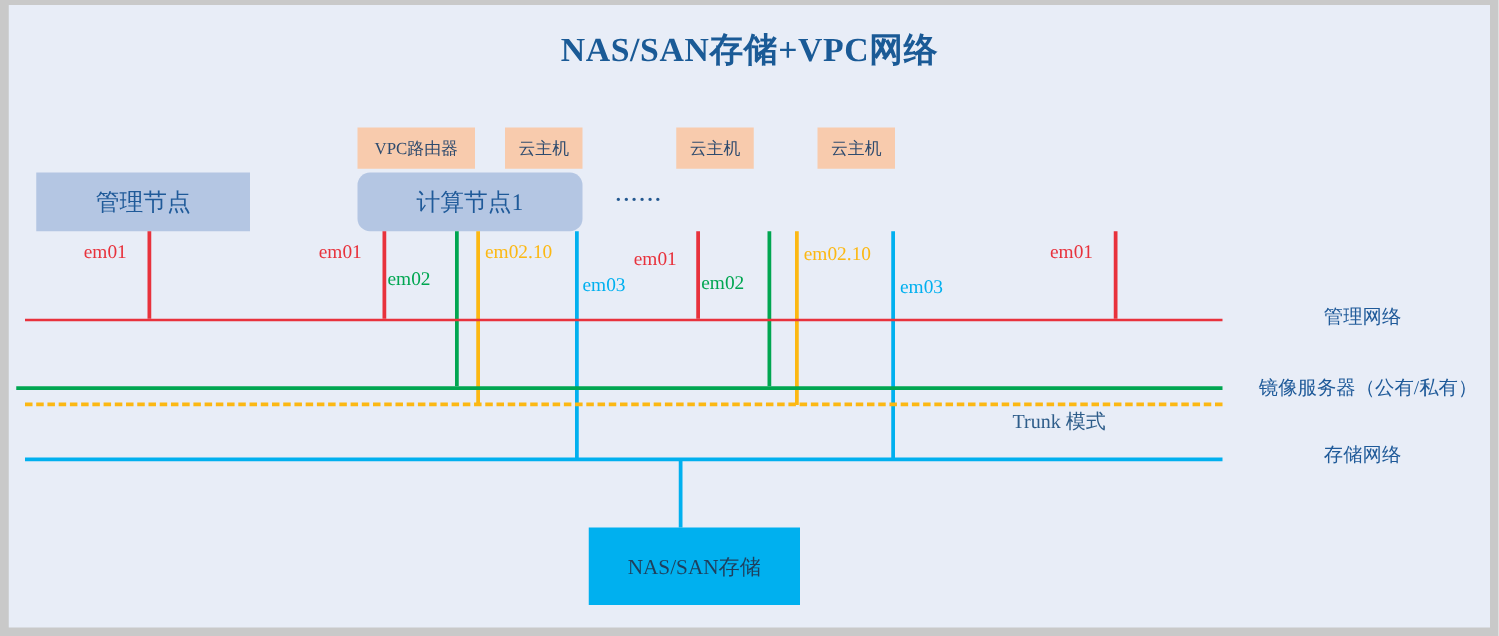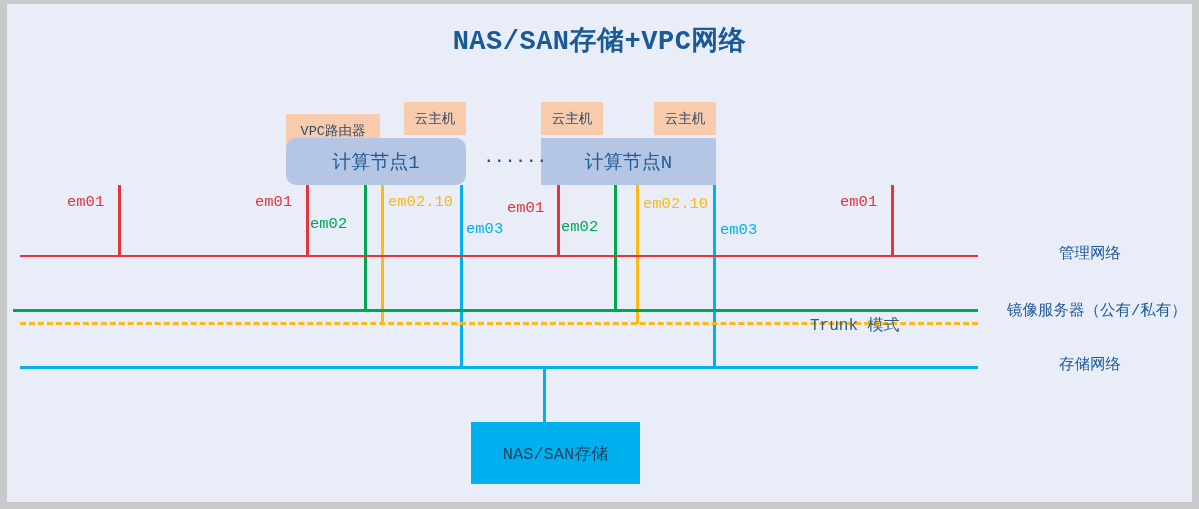--- a/index.html
+++ b/index.html
@@ -5,21 +5,21 @@
   html, body {
     margin: 0;
     padding: 0;
     background: #ffffff;
   }
   #canvas {
     position: relative;
     width: 1199px;
     height: 509px;
     background: #c9c9c9;
-    font-family: Liberation Mono, monospace;
+    font-family: Liberation Serif, serif;
     overflow: hidden;
   }
   #sheet {
     position: absolute;
     left: 7px;
     top: 4px;
     width: 1185px;
     height: 498px;
     background: #e8edf7;
   }
@@ -115,38 +115,38 @@
   }
 </style>
 </head>
 <body>
 
 <div id="canvas">
   <div id="sheet">
 
     <div class="title">NAS/SAN存储+VPC网络</div>
 
-    <div class="vm" style="left:279px; top:98px; width:94px; height:33px;margin-top:12px;">
+    <div class="vm" style="left:279px; top:98px; width:94px; height:33px;">
       <span>VPC路由器</span>
     </div>
     <div class="vm" style="left:397px; top:98px; width:62px; height:33px;">
       <span>云主机</span>
     </div>
     <div class="vm" style="left:534px; top:98px; width:62px; height:33px;">
       <span>云主机</span>
     </div>
     <div class="vm" style="left:647px; top:98px; width:62px; height:33px;">
       <span>云主机</span>
     </div>
 
+    <div class="node" style="left:22px; top:134px; width:171px; height:47px;">
+      <span>管理节点</span>
+    </div>
     <div class="node" style="left:279px; top:134px; width:180px; height:47px;border-radius:10px;">
       <span>计算节点1</span>
-    </div>
-    <div class="node" style="left:534px; top:134px; width:175px; height:47px;">
-      <span>计算节点N</span>
     </div>
 
     <div class="ellipsis" style="left:477px; top:148px; width:54px; text-align:center;">······</div>
 
     <div class="vline" style="left:111px; top:181px; height:70px; border-left-width:3px; border-left-color:#e8323c;"></div>
 
     <div class="vline" style="left:299px; top:181px; height:70px; border-left-width:3px; border-left-color:#e8323c;"></div>
     <div class="vline" style="left:357px; top:181px; height:124px; border-left-width:3px; border-left-color:#00a651;"></div>
     <div class="vline" style="left:374px; top:181px; height:139px; border-left-width:3px; border-left-color:#fcb813;"></div>
     <div class="vline" style="left:453px; top:181px; height:183px; border-left-width:3px; border-left-color:#00b0ef;"></div>
@@ -179,16 +179,16 @@
     <div class="iflabel" style="left:554px; top:214px; color:#00a651;">em02</div>
     <div class="iflabel" style="left:636px; top:191px; color:#fcb813;">em02.10</div>
     <div class="iflabel" style="left:713px; top:217px; color:#00b0ef;">em03</div>
 
     <div class="iflabel" style="left:833px; top:189px; color:#e8323c;">em01</div>
 
     <div class="netlabel" style="left:1052px; top:239px;">管理网络</div>
     <div class="netlabel" style="left:1000px; top:296px;">镜像服务器（公有/私有）</div>
     <div class="netlabel" style="left:1052px; top:350px;">存储网络</div>
 
-    <div class="trunk" style="left:803px; top:311px;">Trunk 模式</div>
+    <div class="trunk" style="left:803px; top:323px;">Trunk 模式</div>
 
   </div>
 </div>
 
 </body></html>

